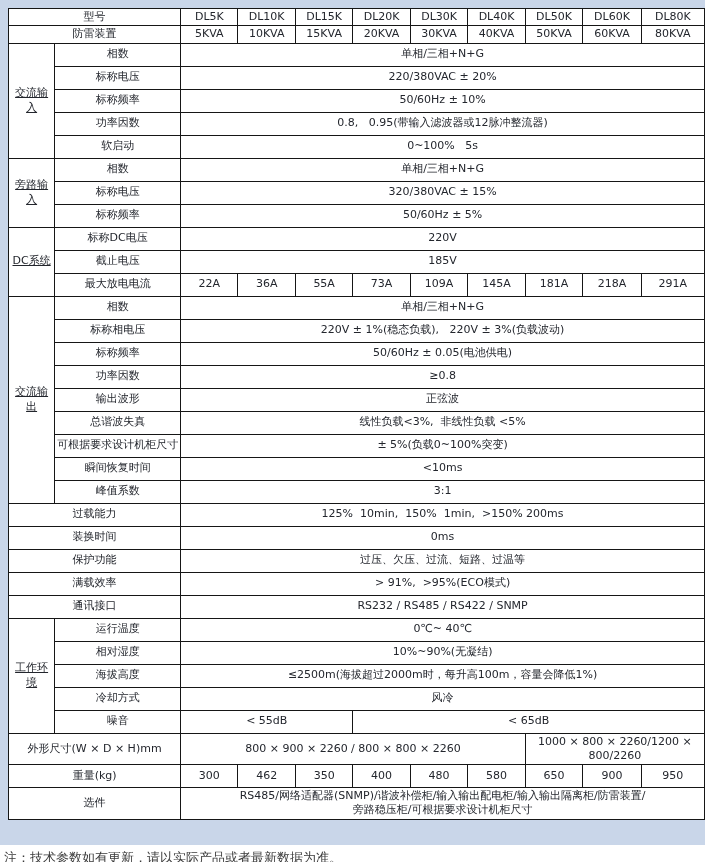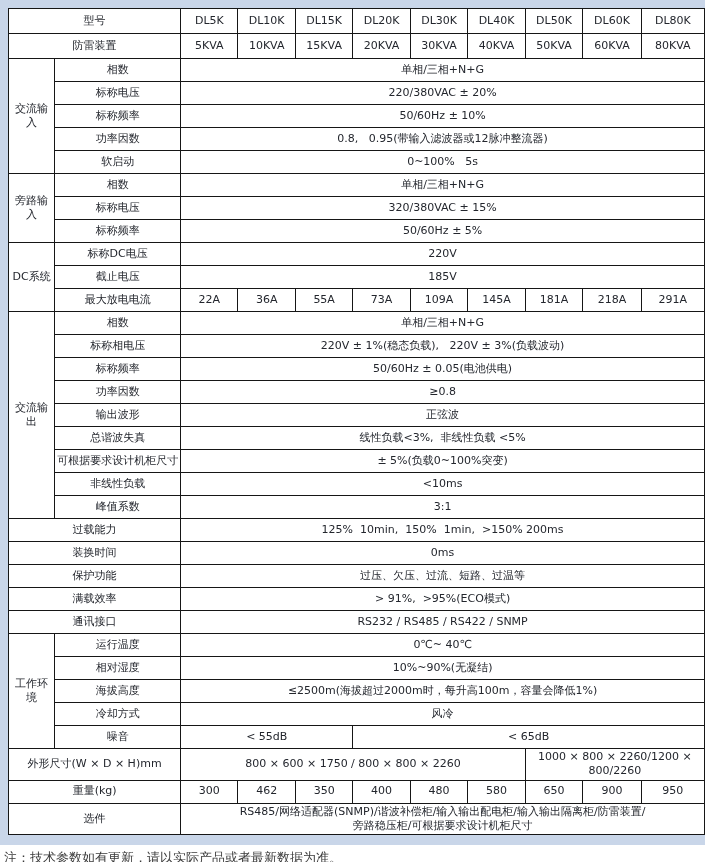--- a/index.html
+++ b/index.html
@@ -24,22 +24,22 @@
     border: 1.5px solid #161616;
     text-align: center;
     vertical-align: middle;
     font-size: 11px;
     color: #23262d;
     padding: 1px 2px;
     line-height: 1.3;
     overflow: hidden;
   }
   table.spec tr { height: 23px; }
-  table.spec tr.head-row { height: 25px; padding-left: 12px; }
-  td.group-cell { font-size: 11px; padding: 1px 1px; }
+  table.spec tr.head-row { height: 17px; padding-left: 12px; }
+  td.group-cell { font-size: 11px; padding: 1px 1px; text-decoration: underline; }
   td.label-cell { white-space: nowrap; }
   td.value-cell { white-space: pre-wrap; }
   .footer-note {
     position: absolute; top: 849px; left: 4px;
     font-size: 13px;
     color: #3a3a3a;
     white-space: nowrap;
   }
 </style>
 </head>
@@ -163,21 +163,21 @@
         </tr>
         <tr>
           <td class="label-cell">总谐波失真</td>
           <td class="value-cell" colspan="9">线性负载&lt;3%,  非线性负载 &lt;5%</td>
         </tr>
         <tr>
           <td class="label-cell">可根据要求设计机柜尺寸</td>
           <td class="value-cell" colspan="9">± 5%(负载0~100%突变)</td>
         </tr>
         <tr>
-          <td class="label-cell">非线性负载</td>
+          <td class="label-cell">瞬间恢复时间</td>
           <td class="value-cell" colspan="9">&lt;10ms</td>
         </tr>
         <tr>
           <td class="label-cell">峰值系数</td>
           <td class="value-cell" colspan="9">3:1</td>
         </tr>
         <tr>
           <td class="label-cell" colspan="2">过载能力</td>
           <td class="value-cell" colspan="9">125%  10min,  150%  1min,  &gt;150% 200ms</td>
         </tr>
@@ -214,21 +214,21 @@
           <td class="label-cell">冷却方式</td>
           <td class="value-cell" colspan="9">风冷</td>
         </tr>
         <tr>
           <td class="label-cell">噪音</td>
           <td class="value-cell" colspan="3">&lt; 55dB</td>
           <td class="value-cell" colspan="6">&lt; 65dB</td>
         </tr>
         <tr>
           <td class="label-cell" colspan="2">外形尺寸(W × D × H)mm</td>
-          <td class="value-cell" colspan="6">800 × 600 × 1750 / 800 × 800 × 2260</td>
+          <td class="value-cell" colspan="6">800 × 900 × 2260 / 800 × 800 × 2260</td>
           <td class="value-cell" colspan="3">1000 × 800 × 2260/1200 × 800/2260</td>
         </tr>
         <tr>
           <td class="label-cell" colspan="2">重量(kg)</td>
           <td class="value-cell">300</td>
           <td class="value-cell">462</td>
           <td class="value-cell">350</td>
           <td class="value-cell">400</td>
           <td class="value-cell">480</td>
           <td class="value-cell">580</td>

